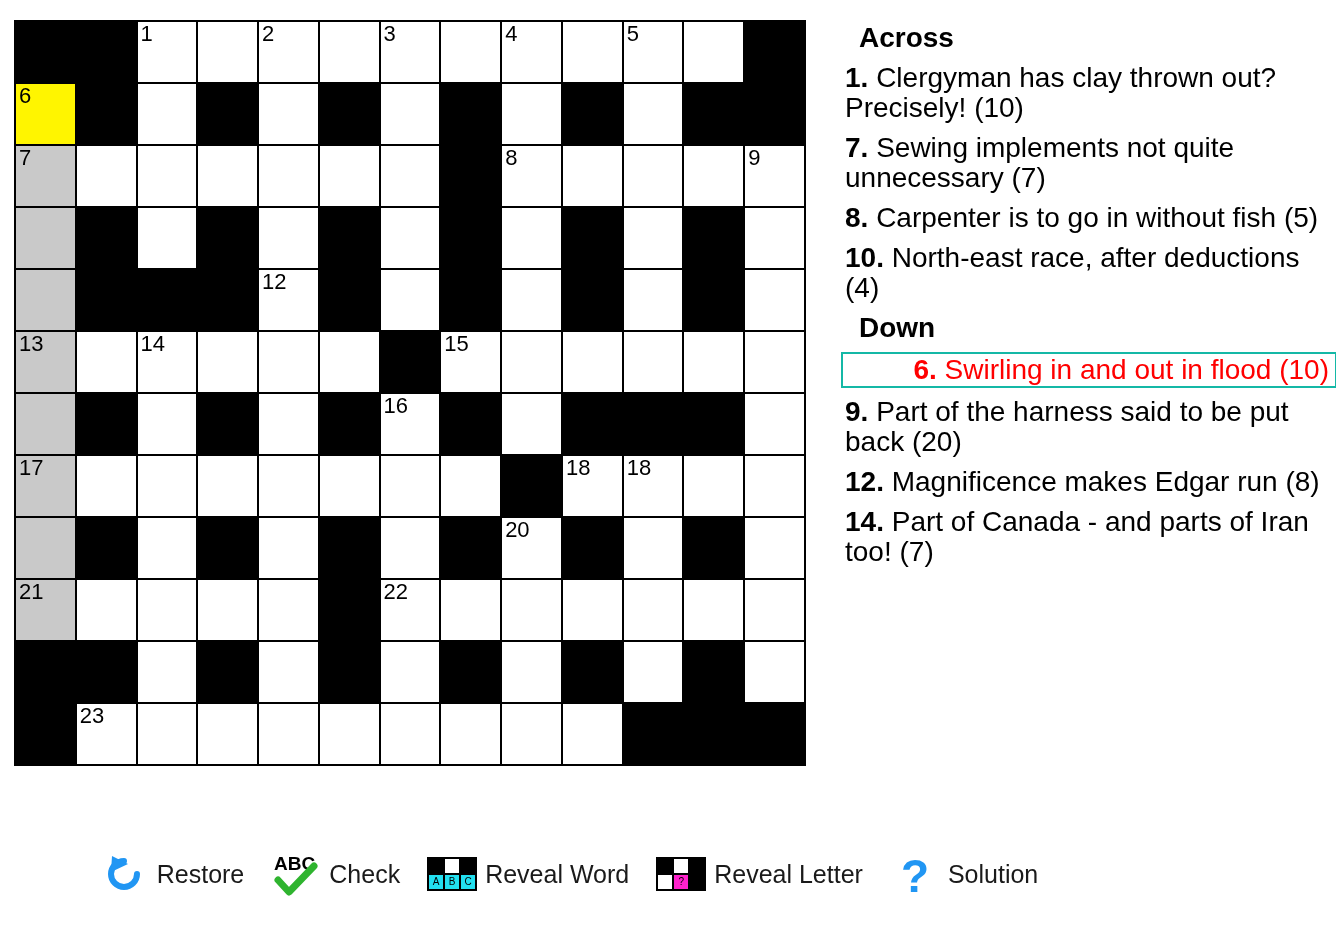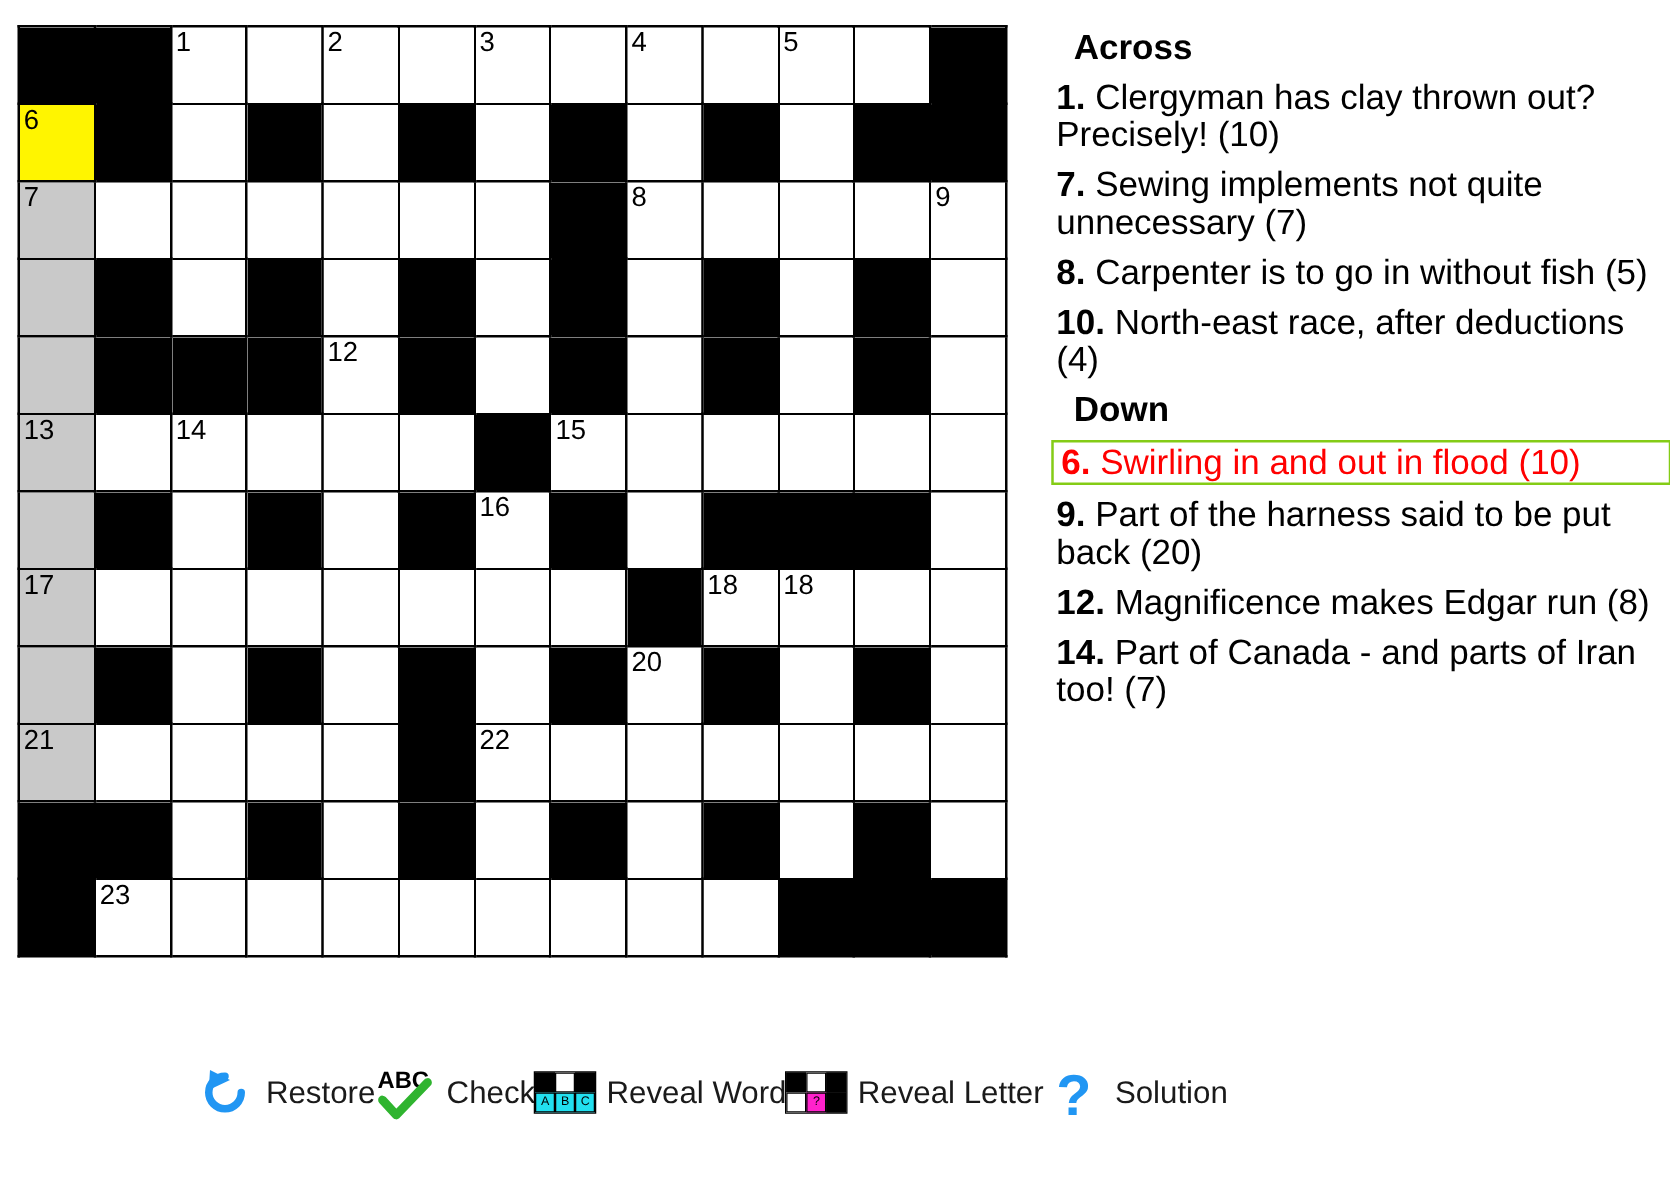--- a/index.html
+++ b/index.html
@@ -74,20 +74,21 @@
 
   
   #toolbar {
     position: absolute;
     left: 14px;
     top: 850px;
     width: 1110px;
     display: flex;
     align-items: center;
     justify-content: center;
+    gap: 28px;
   }
   .tool {
     display: flex;
     align-items: center;
     gap: 9px;
     cursor: pointer;
   }
   .tool .label {
     font-size: 25px;
     color: #1a1a1a;
@@ -138,22 +139,23 @@
     line-height: 30px;
     margin: 0 0 8px 0;
     color: #000;
     padding: 1px 4px;
   }
   .clue .num {
     font-weight: bold;
   }
   .clue.selected {
     color: #ff0000;
-    border: 2px solid #84cc16;
+    border: 2px solid #14b8a6;
     padding: 1px 6px;
+    text-align: right;
   }
 </style>
 </head>
 <body>
 
 <div class="page">
 
   <div id="grid-wrap">
     <table class="grid">
       <tbody id="grid-body">

